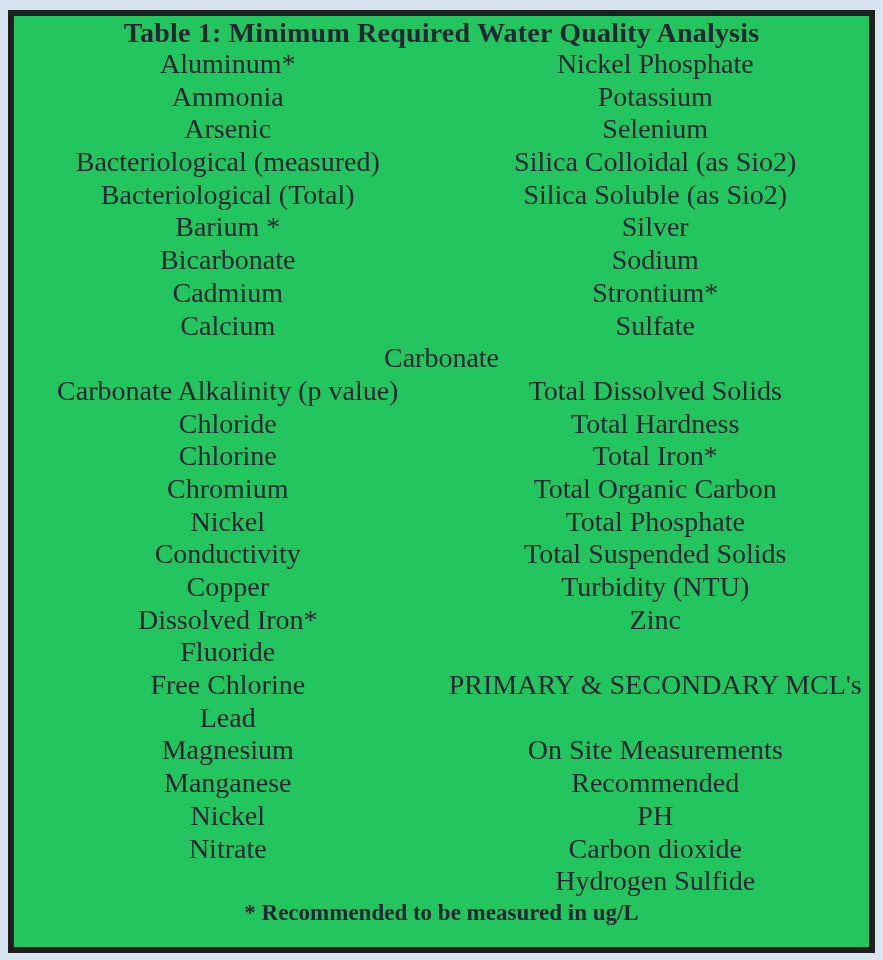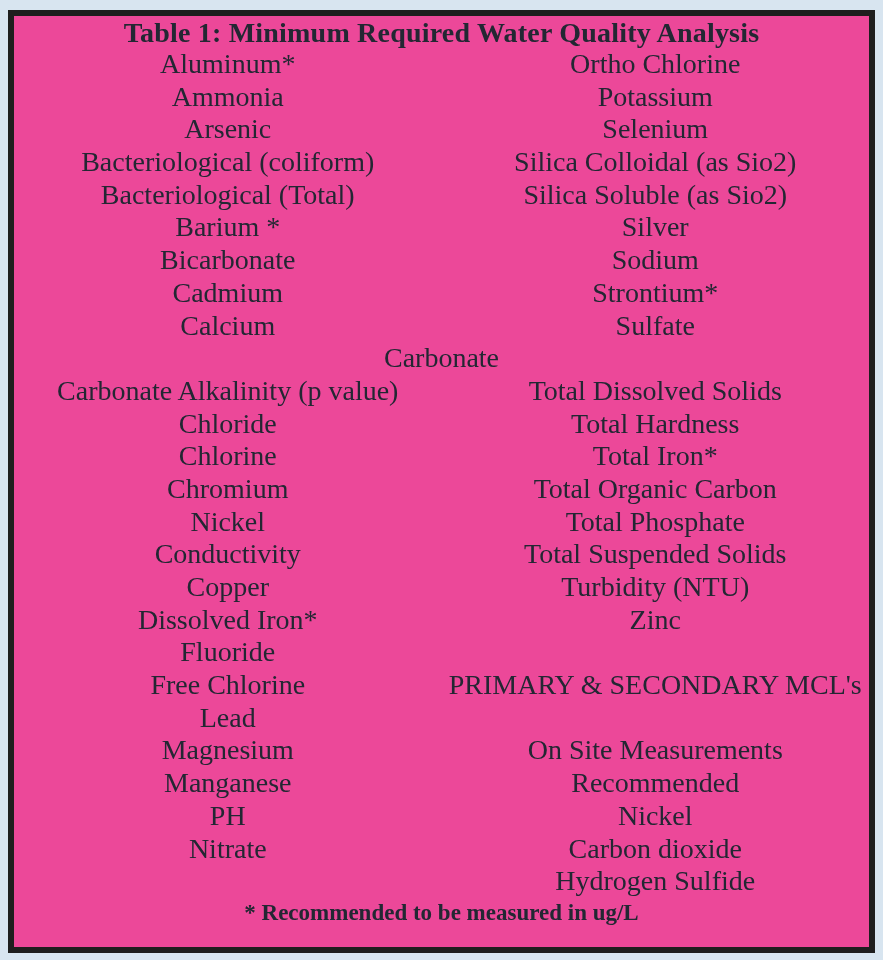--- a/index.html
+++ b/index.html
@@ -15,21 +15,21 @@
     overflow: hidden;
     position: relative;
   }
   .frame {
     position: absolute;
     left: 8px;
     top: 10px;
     width: 855px;
     height: 931px;
     border: 6px solid #1e1e1e;
-    background: #ec4899;
+    background: #22c55e;
     box-sizing: content-box;
   }
   .title {
     height: 32px;
     line-height: 34px;
     text-align: center;
     font-weight: bold;
     font-size: 28px;
     letter-spacing: 0.2px;
   }
@@ -61,35 +61,35 @@
 </style>
 </head>
 <body>
 
 <div class="frame">
   <div class="title">Table 1: Minimum Required Water Quality Analysis</div>
 
   <div class="grid">
   <div class="row">
     <div class="cell">Aluminum*</div>
-    <div class="cell">Ortho Chlorine</div>
+    <div class="cell">Nickel Phosphate</div>
   </div>
 
   <div class="row">
     <div class="cell">Ammonia</div>
     <div class="cell">Potassium</div>
   </div>
 
   <div class="row">
     <div class="cell">Arsenic</div>
     <div class="cell">Selenium</div>
   </div>
 
   <div class="row">
-    <div class="cell">Bacteriological (coliform)</div>
+    <div class="cell">Bacteriological (measured)</div>
     <div class="cell">Silica Colloidal (as Sio2)</div>
   </div>
 
   <div class="row">
     <div class="cell">Bacteriological (Total)</div>
     <div class="cell">Silica Soluble (as Sio2)</div>
   </div>
 
   <div class="row">
     <div class="cell">Barium *</div>
@@ -174,22 +174,22 @@
     <div class="cell">Magnesium</div>
     <div class="cell bold">On Site Measurements</div>
   </div>
 
   <div class="row">
     <div class="cell">Manganese</div>
     <div class="cell">Recommended</div>
   </div>
 
   <div class="row">
+    <div class="cell">Nickel</div>
     <div class="cell">PH</div>
-    <div class="cell">Nickel</div>
   </div>
 
   <div class="row">
     <div class="cell">Nitrate</div>
     <div class="cell">Carbon dioxide</div>
   </div>
 
   <div class="row">
     <div class="cell"></div>
     <div class="cell">Hydrogen Sulfide</div>

